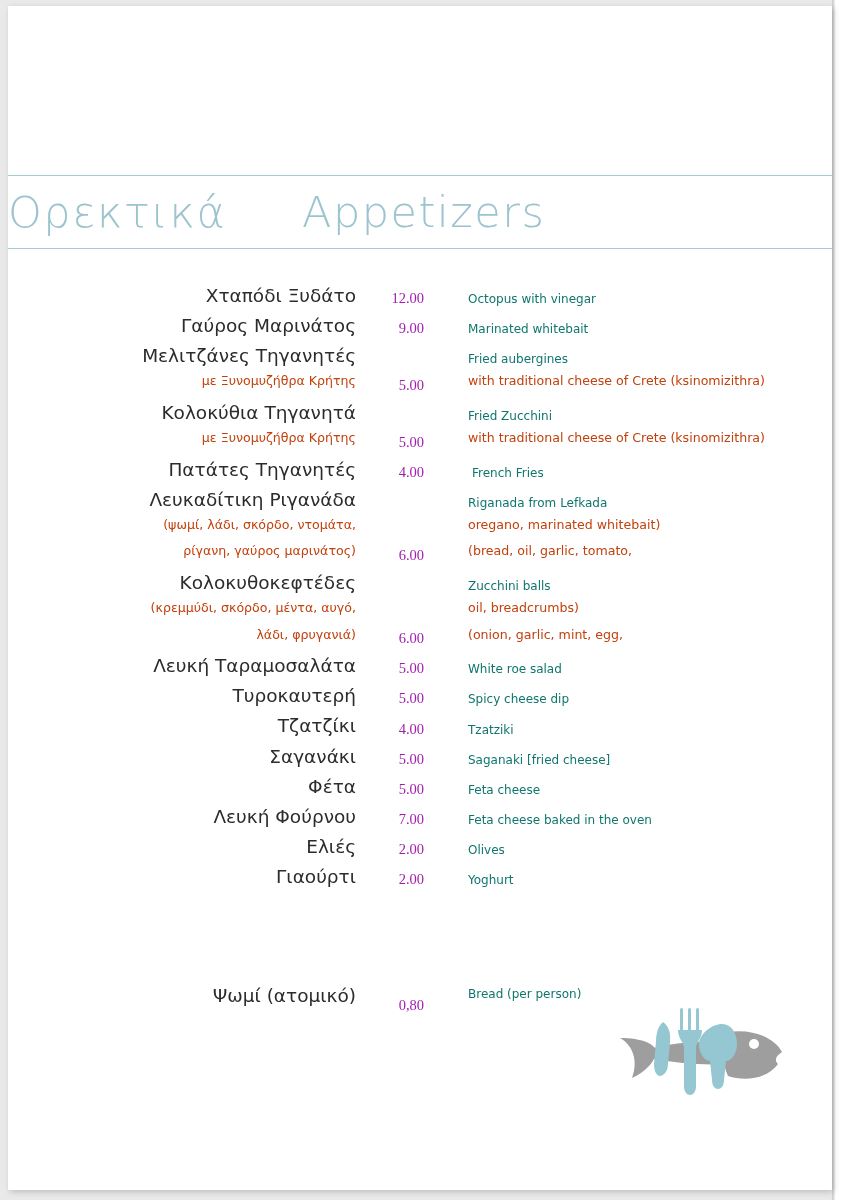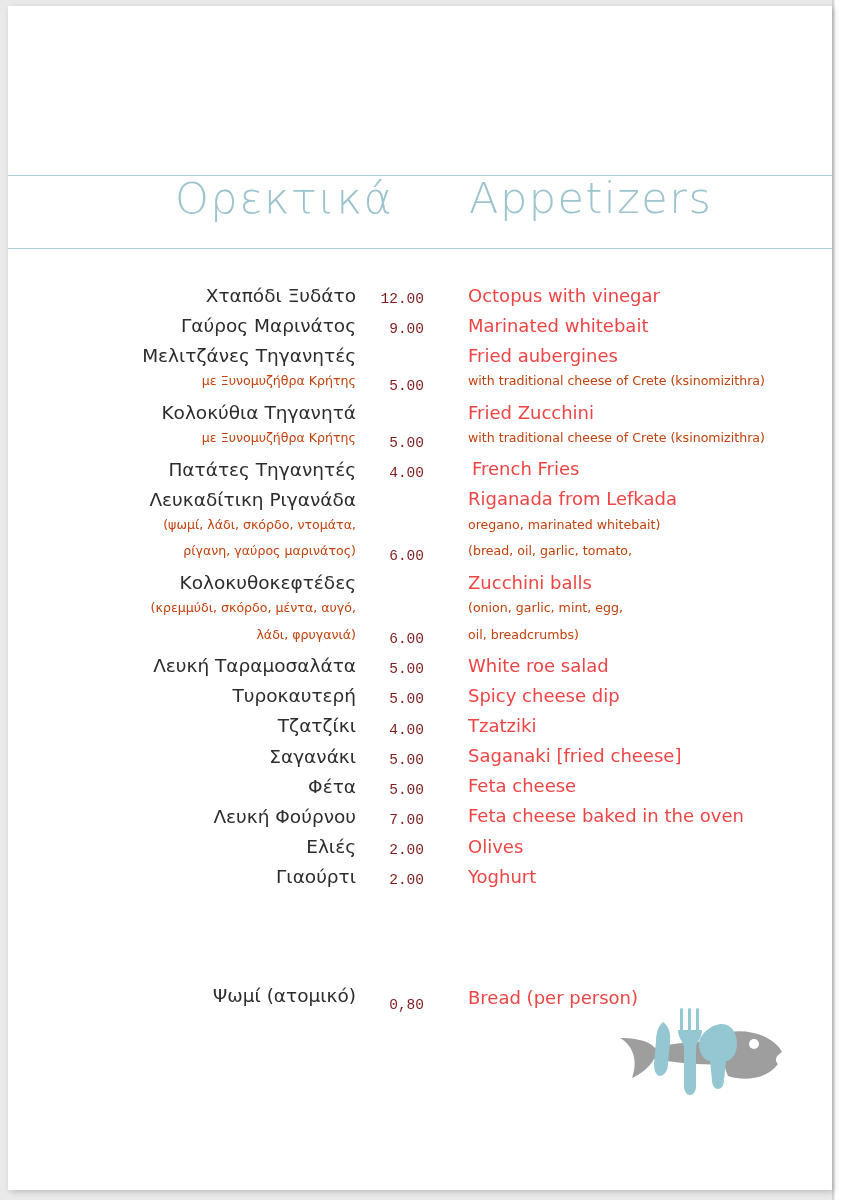--- a/index.html
+++ b/index.html
@@ -61,26 +61,26 @@
     left: 0;
     width: 824px;
     height: 1px;
     background: #a9cbd4;
   }
   .rule.top { top: 0px; }
   .rule.bottom { top: 73px; }
 
   .head-titles {
     position: absolute;
-    left: 7px;
+    left: 0;
     top: 2px;
     width: 824px;
     height: 71px;
     display: flex;
-    padding-left: 160px;
+    align-items: center;
     box-sizing: border-box;
   }
   .head-title {
     color: #9dc4ce;
     font-family: "DejaVu Sans", sans-serif;
     font-weight: 300;
     font-size: 43px;
     letter-spacing: 1.5px;
     line-height: 1;
     white-space: nowrap;
@@ -120,36 +120,36 @@
   }
 
   .name {
     font-family: "DejaVu Sans", sans-serif;
     font-size: 18.5px;
     color: #2c2c2e;
     line-height: 1.25;
     white-space: nowrap;
   }
   .name.en {
-    font-size: 18px;
-    color: #ef4444;
+    font-size: 12px;
+    color: #0f766e;
   }
   .desc {
     font-family: "DejaVu Sans", sans-serif;
     font-size: 12.6px;
     color: #c2410c;
     line-height: 1.95;
     margin-top: 2px;
   }
   .desc.en { text-align: left; }
   .desc.el { text-align: right; }
   .price {
-    font-family: Liberation Mono, monospace;
+    font-family: Liberation Serif, serif;
     font-size: 14.5px;
-    color: #7f1d1d;
+    color: #a21caf;
     white-space: nowrap;
   }
 
   .row.indent-en .col-en { padding-left: 48px; }
 
   
   .bread {
     position: absolute;
     left: 0;
     top: 978px;
@@ -267,22 +267,22 @@
           <div class="col-el">
             <div class="name">Κολοκυθοκεφτέδες</div>
             <div class="desc el">(κρεμμύδι, σκόρδο, μέντα, αυγό,</div>
             <div class="desc el">λάδι, φρυγανιά)</div>
           </div>
           <div class="col-price">
             <div class="price">6.00</div>
           </div>
           <div class="col-en">
             <div class="name en">Zucchini balls</div>
+            <div class="desc en">oil, breadcrumbs)</div>
             <div class="desc en">(onion, garlic, mint, egg,</div>
-            <div class="desc en">oil, breadcrumbs)</div>
           </div>
         </div>
         <div class="row">
           <div class="col-el">
             <div class="name">Λευκή Ταραμοσαλάτα</div>
           </div>
           <div class="col-price">
             <div class="price">5.00</div>
           </div>
           <div class="col-en">

